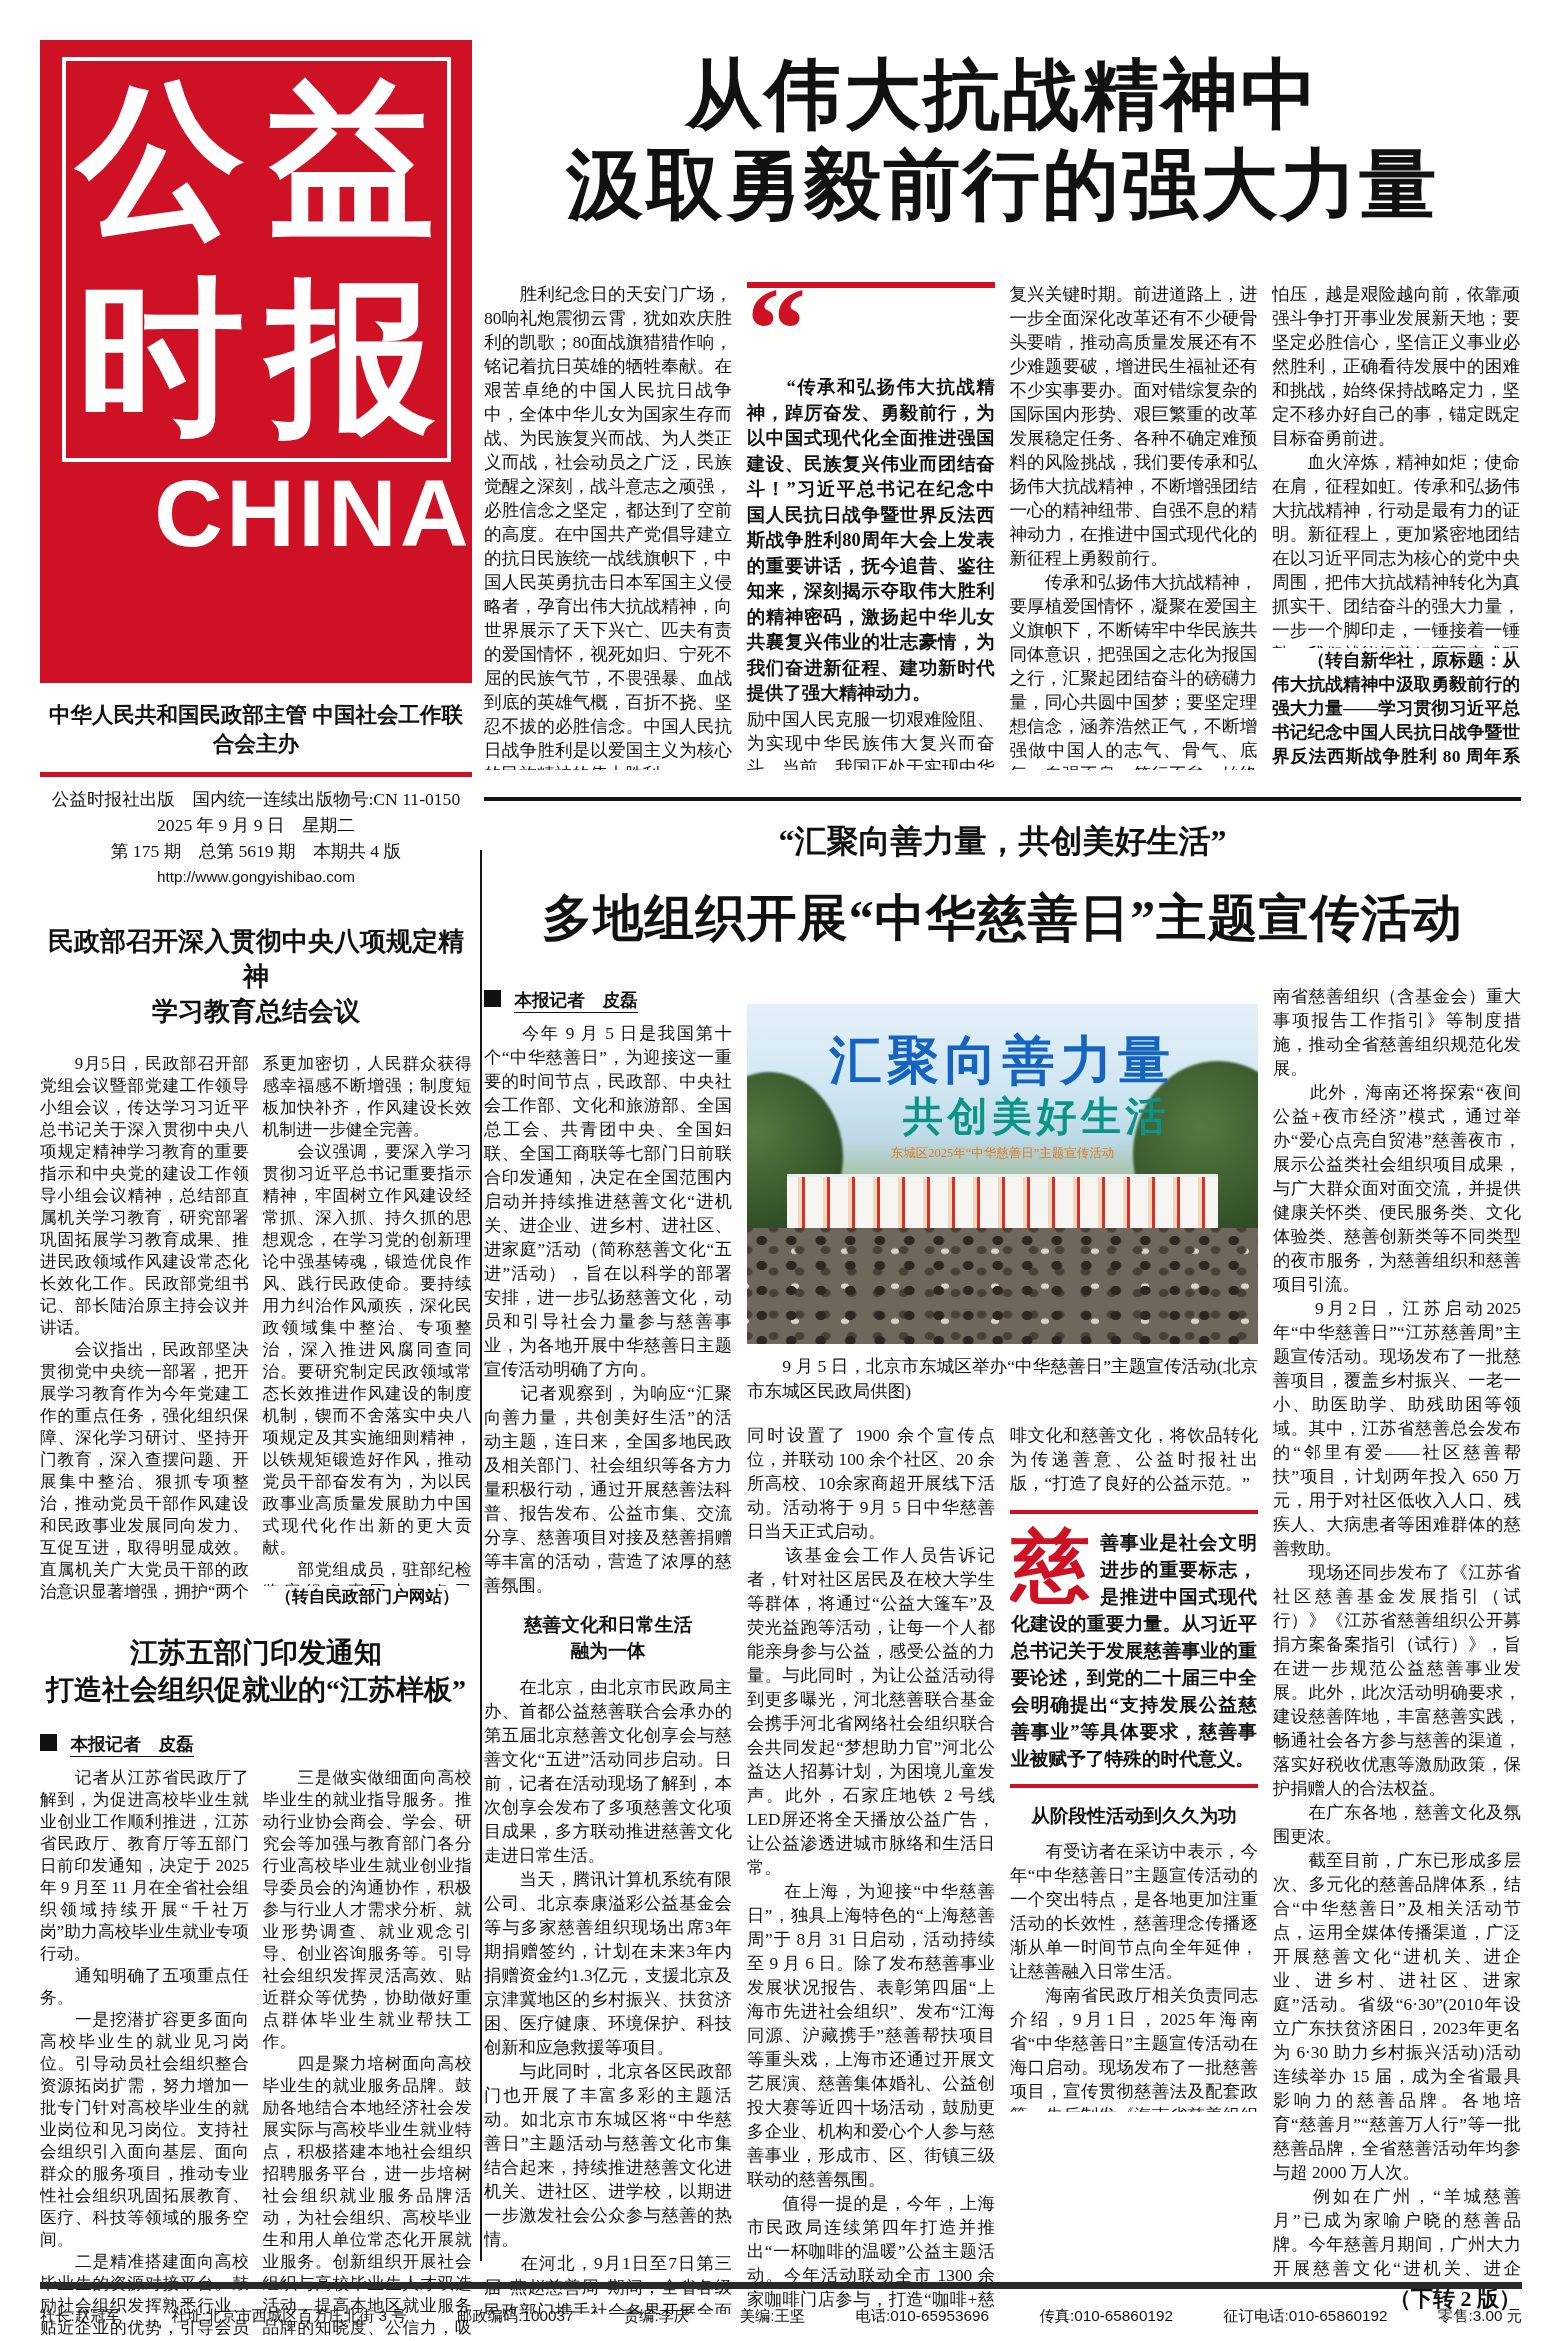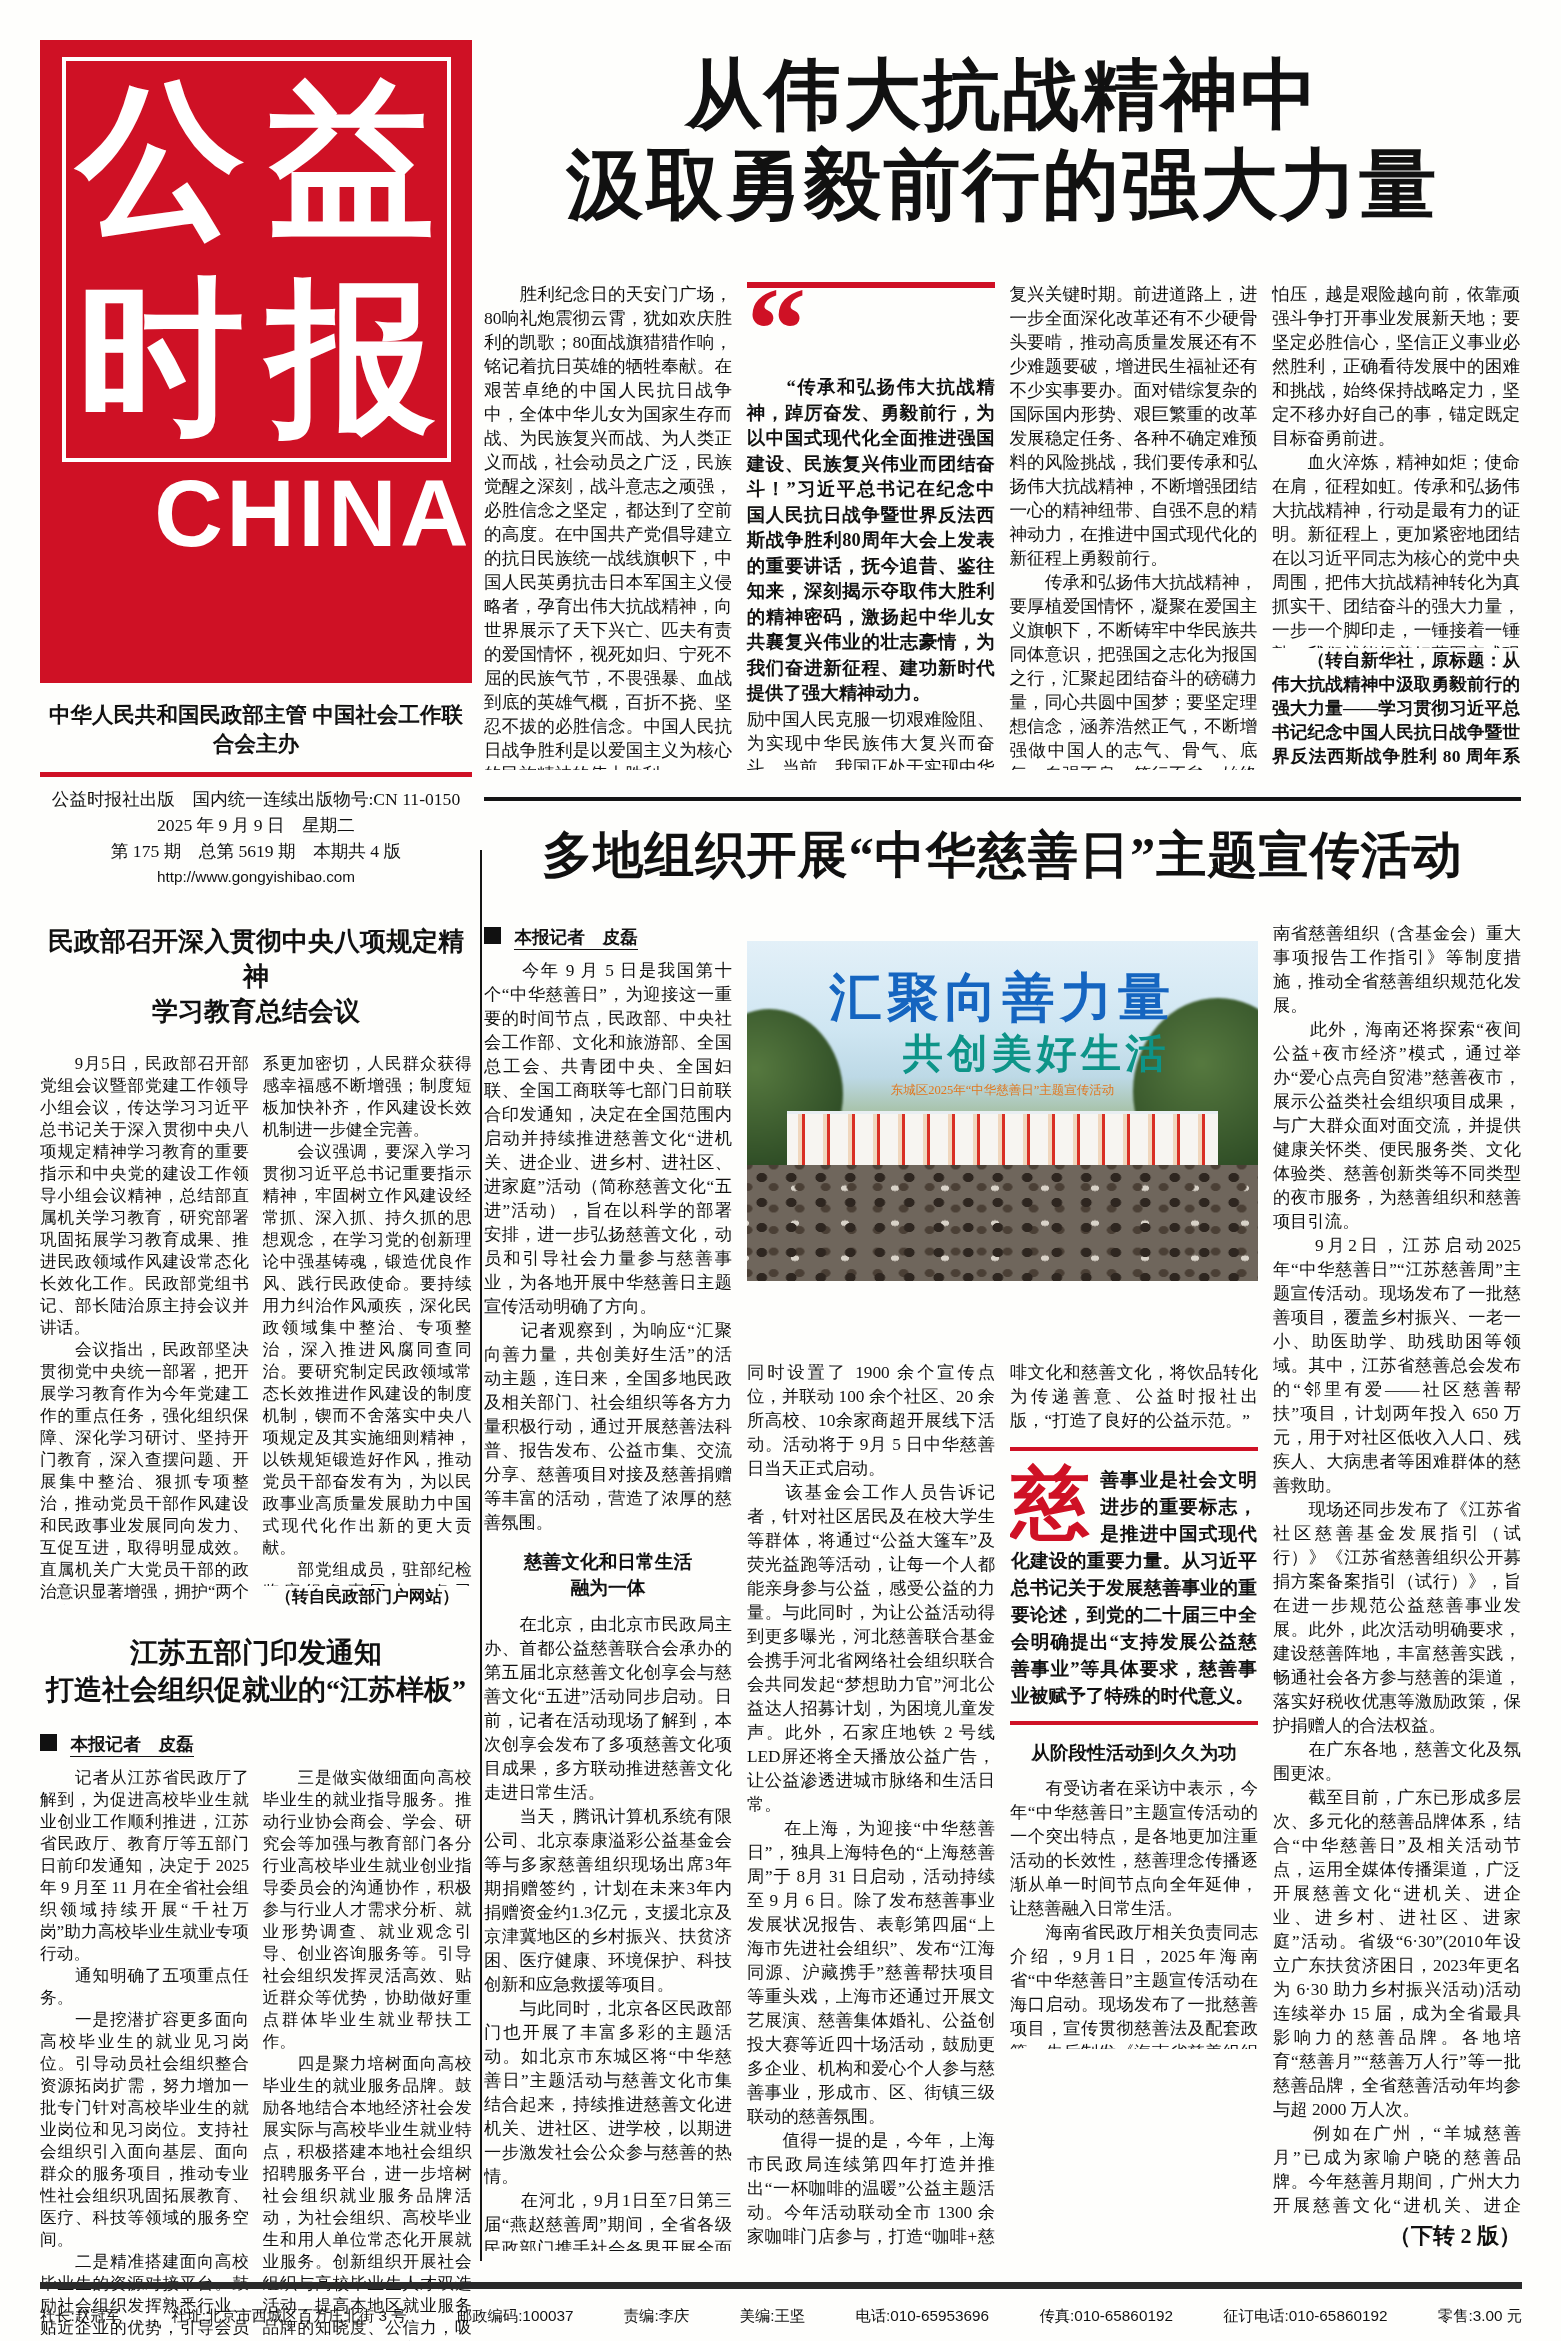--- a/index.html
+++ b/index.html
@@ -167,20 +167,21 @@
         <div class="lcol">
           <div class="body-text" style="font-size:17.6px;line-height:24px;">怕压，越是艰险越向前，依靠顽强斗争打开事业发展新天地；要坚定必胜信心，坚信正义事业必然胜利，正确看待发展中的困难和挑战，始终保持战略定力，坚定不移办好自己的事，锚定既定目标奋勇前进。
 　　血火淬炼，精神如炬；使命在肩，征程如虹。传承和弘扬伟大抗战精神，行动是最有力的证明。新征程上，更加紧密地团结在以习近平同志为核心的党中央周围，把伟大抗战精神转化为真抓实干、团结奋斗的强大力量，一步一个脚印走，一锤接着一锤敲，我们就能把美好蓝图变成现实，谱写强国建设、民族复兴的新篇章。</div>
           <div class="body-text attr" style="font-size:17.6px;line-height:24px;">　　（转自新华社，原标题：从伟大抗战精神中汲取勇毅前行的强大力量——学习贯彻习近平总书记纪念中国人民抗日战争暨世界反法西斯战争胜利 80 周年系列重要讲话之二）</div>
         </div>
       </div>
       <div class="hdiv"></div>
     </article>
 
     <article>
+      <div class="center-kicker">“汇聚向善力量，共创美好生活”</div>
       <h1 class="center-h1">多地组织开展“中华慈善日”主题宣传活动</h1>
 
       <div class="center-body">
 
         <div class="ccol" style="left:0;top:0;height:1329px;">
           <div class="byline" style="margin-top:2.3px;">
             <span class="sq"></span>
             <span class="nm">本报记者　皮磊</span>
           </div>
           <div class="body-text" style="font-size:17.3px;line-height:24px;">　　今年 9 月 5 日是我国第十个“中华慈善日”，为迎接这一重要的时间节点，民政部、中央社会工作部、文化和旅游部、全国总工会、共青团中央、全国妇联、全国工商联等七部门日前联合印发通知，决定在全国范围内启动并持续推进慈善文化“进机关、进企业、进乡村、进社区、进家庭”活动（简称慈善文化“五进”活动），旨在以科学的部署安排，进一步弘扬慈善文化，动员和引导社会力量参与慈善事业，为各地开展中华慈善日主题宣传活动明确了方向。
@@ -195,20 +196,21 @@
 
         <div class="photo">
           <div class="tree l"></div>
           <div class="tree r"></div>
           <div class="ph-t1">汇聚向善力量</div>
           <div class="ph-t2">共创美好生活</div>
           <div class="ph-t3">东城区2025年“中华慈善日”主题宣传活动</div>
           <div class="stage"></div>
           <div class="crowd"></div>
         </div>
+        <div class="caption">　　9 月 5 日，北京市东城区举办“中华慈善日”主题宣传活动(北京市东城区民政局供图)</div>
 
         <div class="ccol body-text" style="left:263px;top:439px;height:890px;font-size:17.3px;line-height:24px;">同时设置了 1900 余个宣传点位，并联动 100 余个社区、20 余所高校、10余家商超开展线下活动。活动将于 9月 5 日中华慈善日当天正式启动。
 　　该基金会工作人员告诉记者，针对社区居民及在校大学生等群体，将通过“公益大篷车”及荧光益跑等活动，让每一个人都能亲身参与公益，感受公益的力量。与此同时，为让公益活动得到更多曝光，河北慈善联合基金会携手河北省网络社会组织联合会共同发起“梦想助力官”河北公益达人招募计划，为困境儿童发声。此外，石家庄地铁 2 号线 LED屏还将全天播放公益广告，让公益渗透进城市脉络和生活日常。
 　　在上海，为迎接“中华慈善日”，独具上海特色的“上海慈善周”于 8月 31 日启动，活动持续至 9 月 6 日。除了发布慈善事业发展状况报告、表彰第四届“上海市先进社会组织”、发布“江海同源、沪藏携手”慈善帮扶项目等重头戏，上海市还通过开展文艺展演、慈善集体婚礼、公益创投大赛等近四十场活动，鼓励更多企业、机构和爱心个人参与慈善事业，形成市、区、街镇三级联动的慈善氛围。
 　　值得一提的是，今年，上海市民政局连续第四年打造并推出“一杯咖啡的温暖”公益主题活动。今年活动联动全市 1300 余家咖啡门店参与，打造“咖啡+慈善”消费新场景，消费者每购买一杯指定饮品，门店即捐出部分金额用于困境儿童关爱项目。该项目巧妙融合了海派咖</div>
 
         <div class="ccol" style="left:526px;top:439px;height:890px;">
           <div class="body-text" style="font-size:17.3px;line-height:24px;">啡文化和慈善文化，将饮品转化为传递善意、公益时报社出版，“打造了良好的公益示范。”</div>
           <div class="ci-box">
             <span class="ci-char">慈</span>

